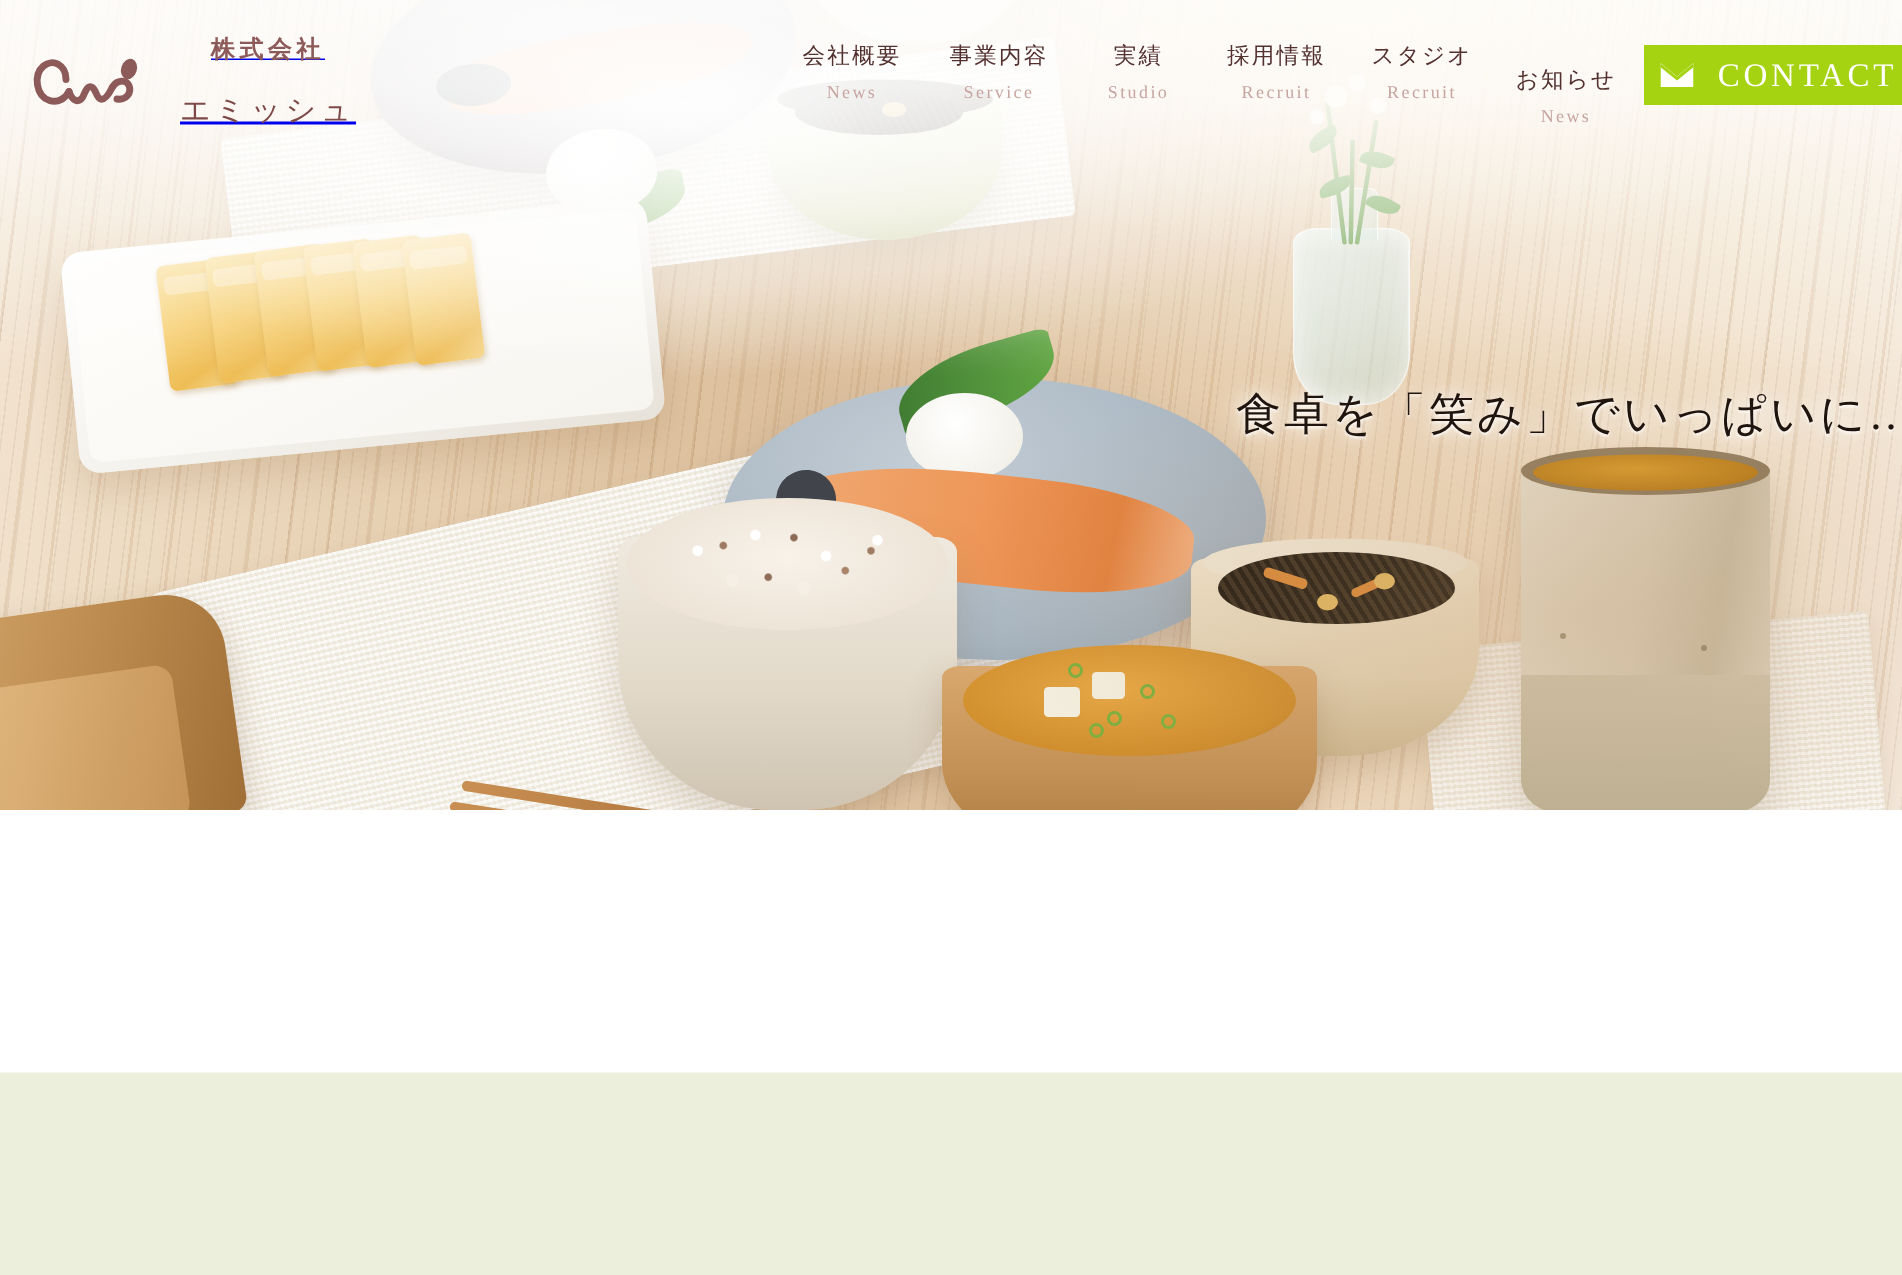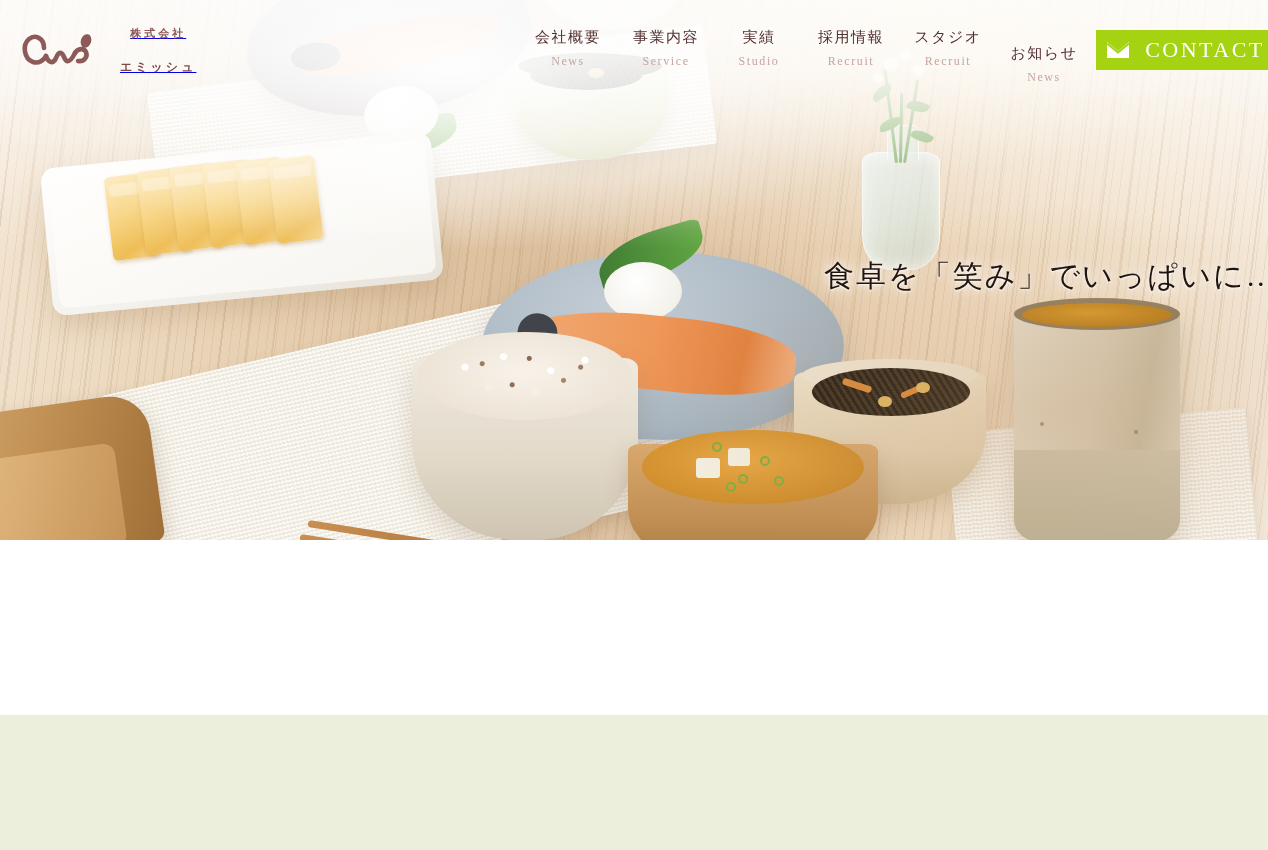--- a/index.html
+++ b/index.html
@@ -322,26 +322,26 @@
   }
 
   
   .header{
     position:absolute; left:0; top:0; width:1268px; height:100px; z-index:20;
   }
   .logo{ position:absolute; left:18px; top:26px; display:flex; align-items:center; gap:10px; }
   .logo-mark{ width:92px; height:48px; }
   .logo-text{ display:flex; flex-direction:column; align-items:center; line-height:1; }
   .logo-kabu{
-    font-family:"Liberation Serif", serif; font-size:11px; color:#8c5a58;
+    font-family:"Liberation Serif", serif; font-size:16px; color:#8c5a58;
     letter-spacing:3px; margin-bottom:22px; font-weight:bold;
   }
   .logo-name{
-    font-family:"Liberation Serif", serif; font-size:12px; color:#7d4a48;
-    letter-spacing:3px; font-weight:bold;
+    font-family:"Liberation Serif", serif; font-size:20px; color:#7d4a48;
+    letter-spacing:3px; font-weight:normal;
   }
 
   .nav{ position:absolute; left:520px; top:28px; display:flex; gap:0; }
   .nav-item{
     width:88px; text-align:center; text-decoration:none; display:block;
   }
   .nav-ja{
     display:block; font-family:"Liberation Serif", serif;
     font-size:15px; color:#53312f; letter-spacing:1.5px; white-space:nowrap;
     text-shadow:0 0 6px rgba(255,255,255,0.8);

